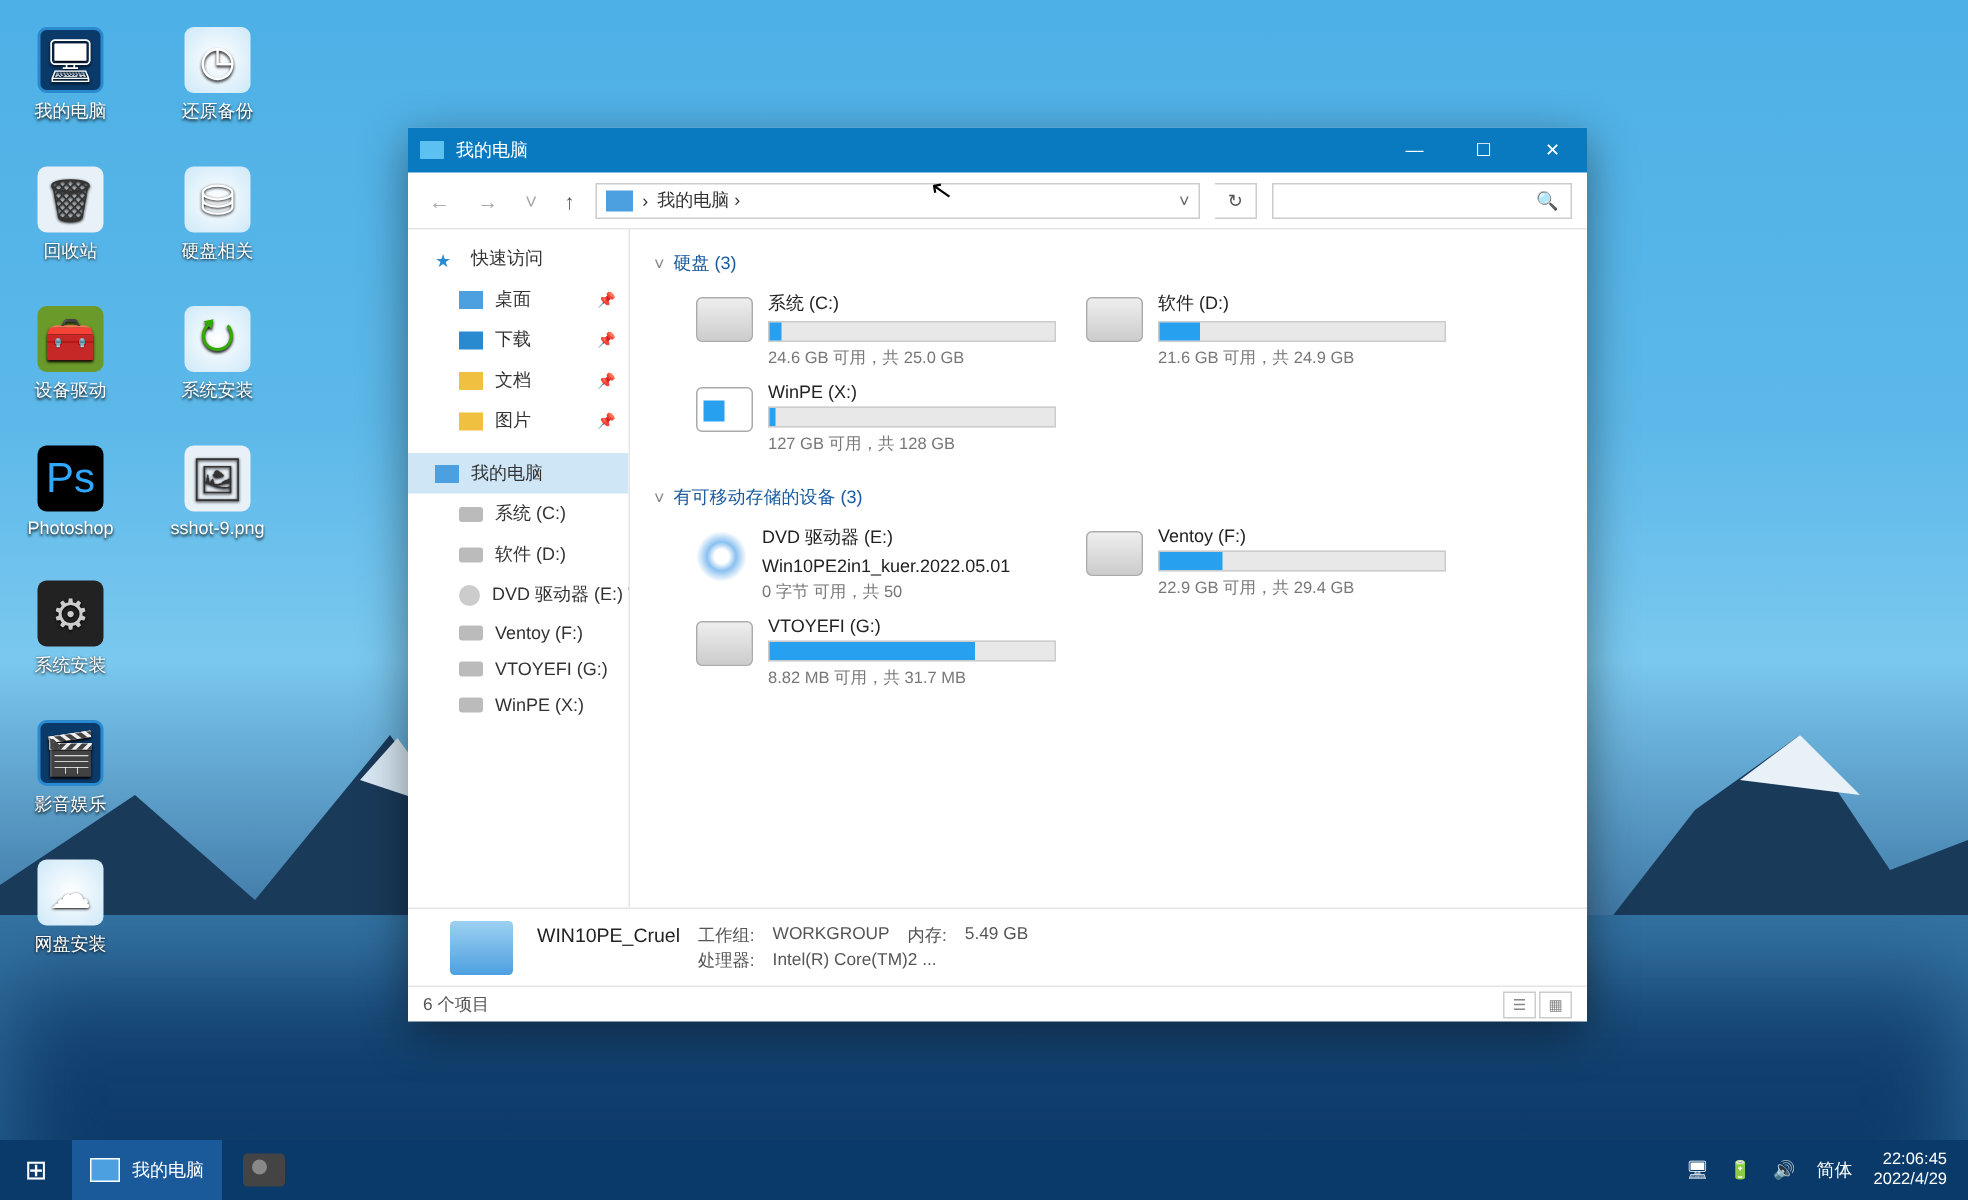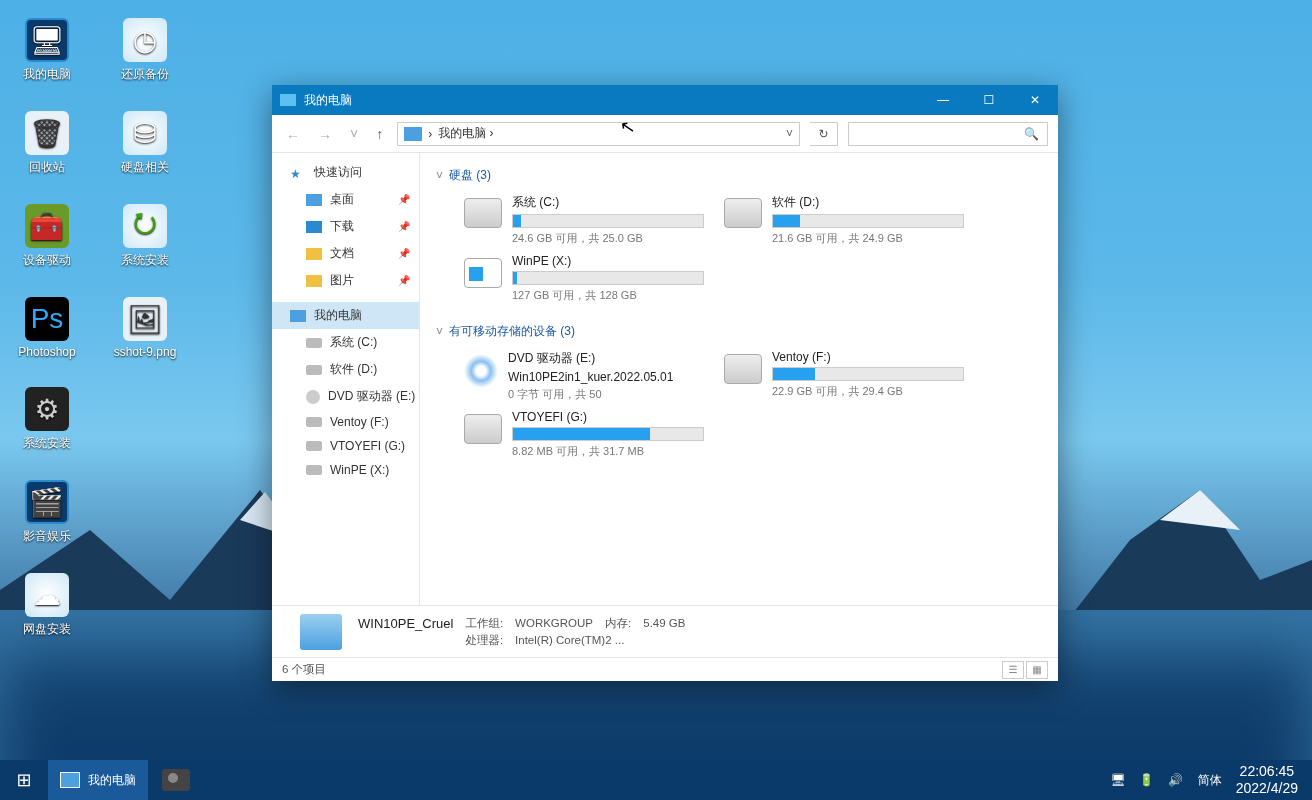--- a/index.html
+++ b/index.html
@@ -21,21 +21,21 @@
   .g-circ{background:radial-gradient(#fff,#cde8f8);border-radius:50%;}
   .g-dark{background:#000000;border-radius:50%;color:#31a8ff;}
   .g-green{background:#6a9a2a;}
 
   
   .taskbar{position:absolute;bottom:0;left:0;right:0;height:40px;background:#0a3a6a;display:flex;align-items:center;color:#fff;font-size:12px;}
   .start{width:48px;height:40px;display:flex;align-items:center;justify-content:center;font-size:18px;}
   .task-btn{height:40px;display:flex;align-items:center;gap:8px;padding:0 12px;background:#1a5a9a;}
   .task-btn .ticon{width:20px;height:16px;background:#4da0e0;border:1px solid #fff;}
   .tray{margin-left:auto;display:flex;align-items:center;gap:14px;padding:0 14px;}
-  .clock{text-align:center;line-height:1.2;font-size:14px;}
+  .clock{text-align:right;line-height:1.2;font-size:11px;}
 
   .cam{width:28px;height:22px;background:#444;margin-left:14px;border-radius:3px;position:relative;}
   .cam::after{content:"";position:absolute;top:4px;left:6px;width:10px;height:10px;border-radius:50%;background:#888;}
 
   
   .window{position:absolute;left:272px;top:85px;width:786px;height:596px;background:#fff;box-shadow:0 8px 30px rgba(0,0,0,.45);display:flex;flex-direction:column;font-size:12px;color:#333;}
   .titlebar{height:30px;background:#0a7ac0;color:#fff;display:flex;align-items:center;padding-left:8px;}
   .titlebar .ticon{width:16px;height:12px;background:#5cc0f0;margin-right:8px;}
   .tbtns{margin-left:auto;display:flex;}
   .tbtn{width:46px;height:30px;display:flex;align-items:center;justify-content:center;}

